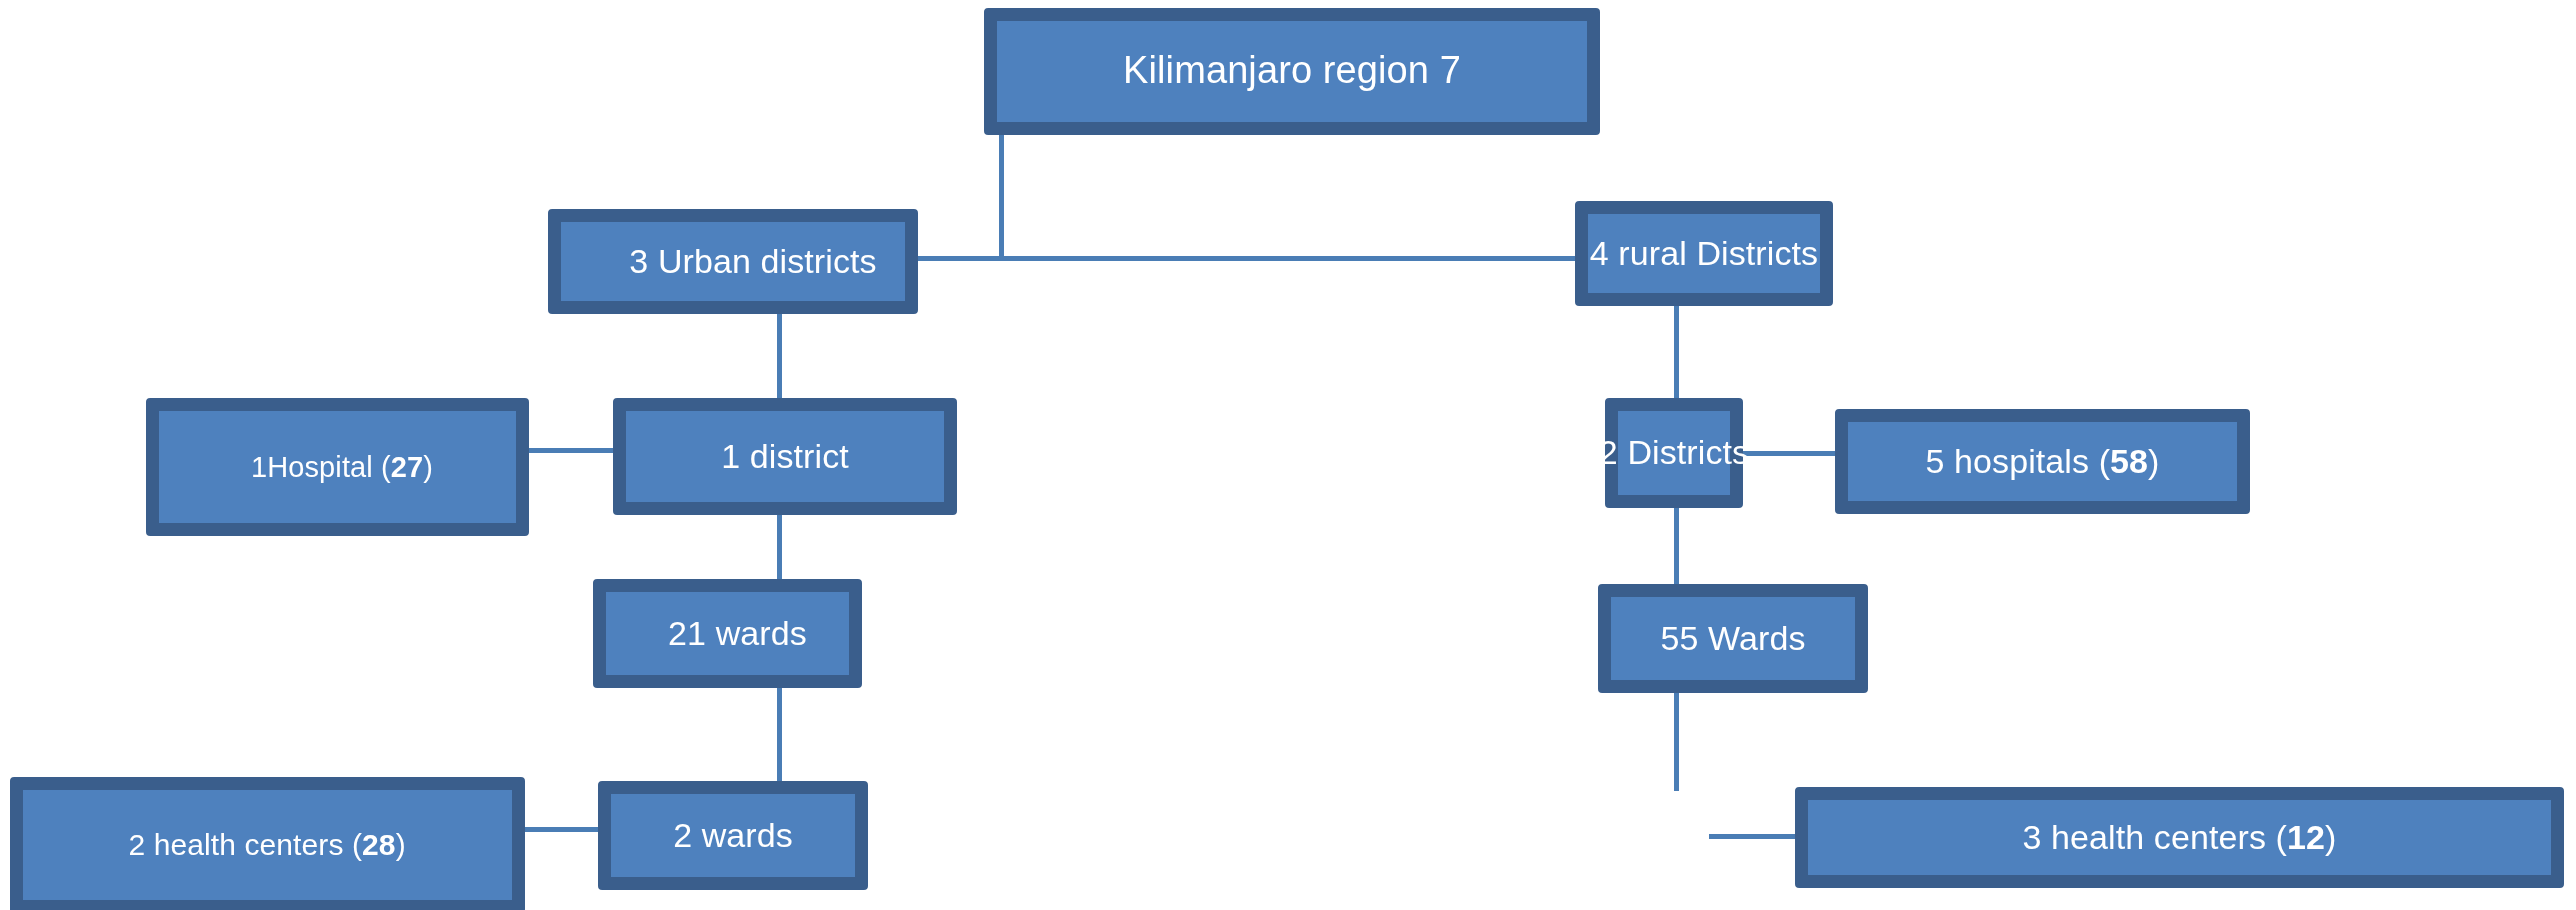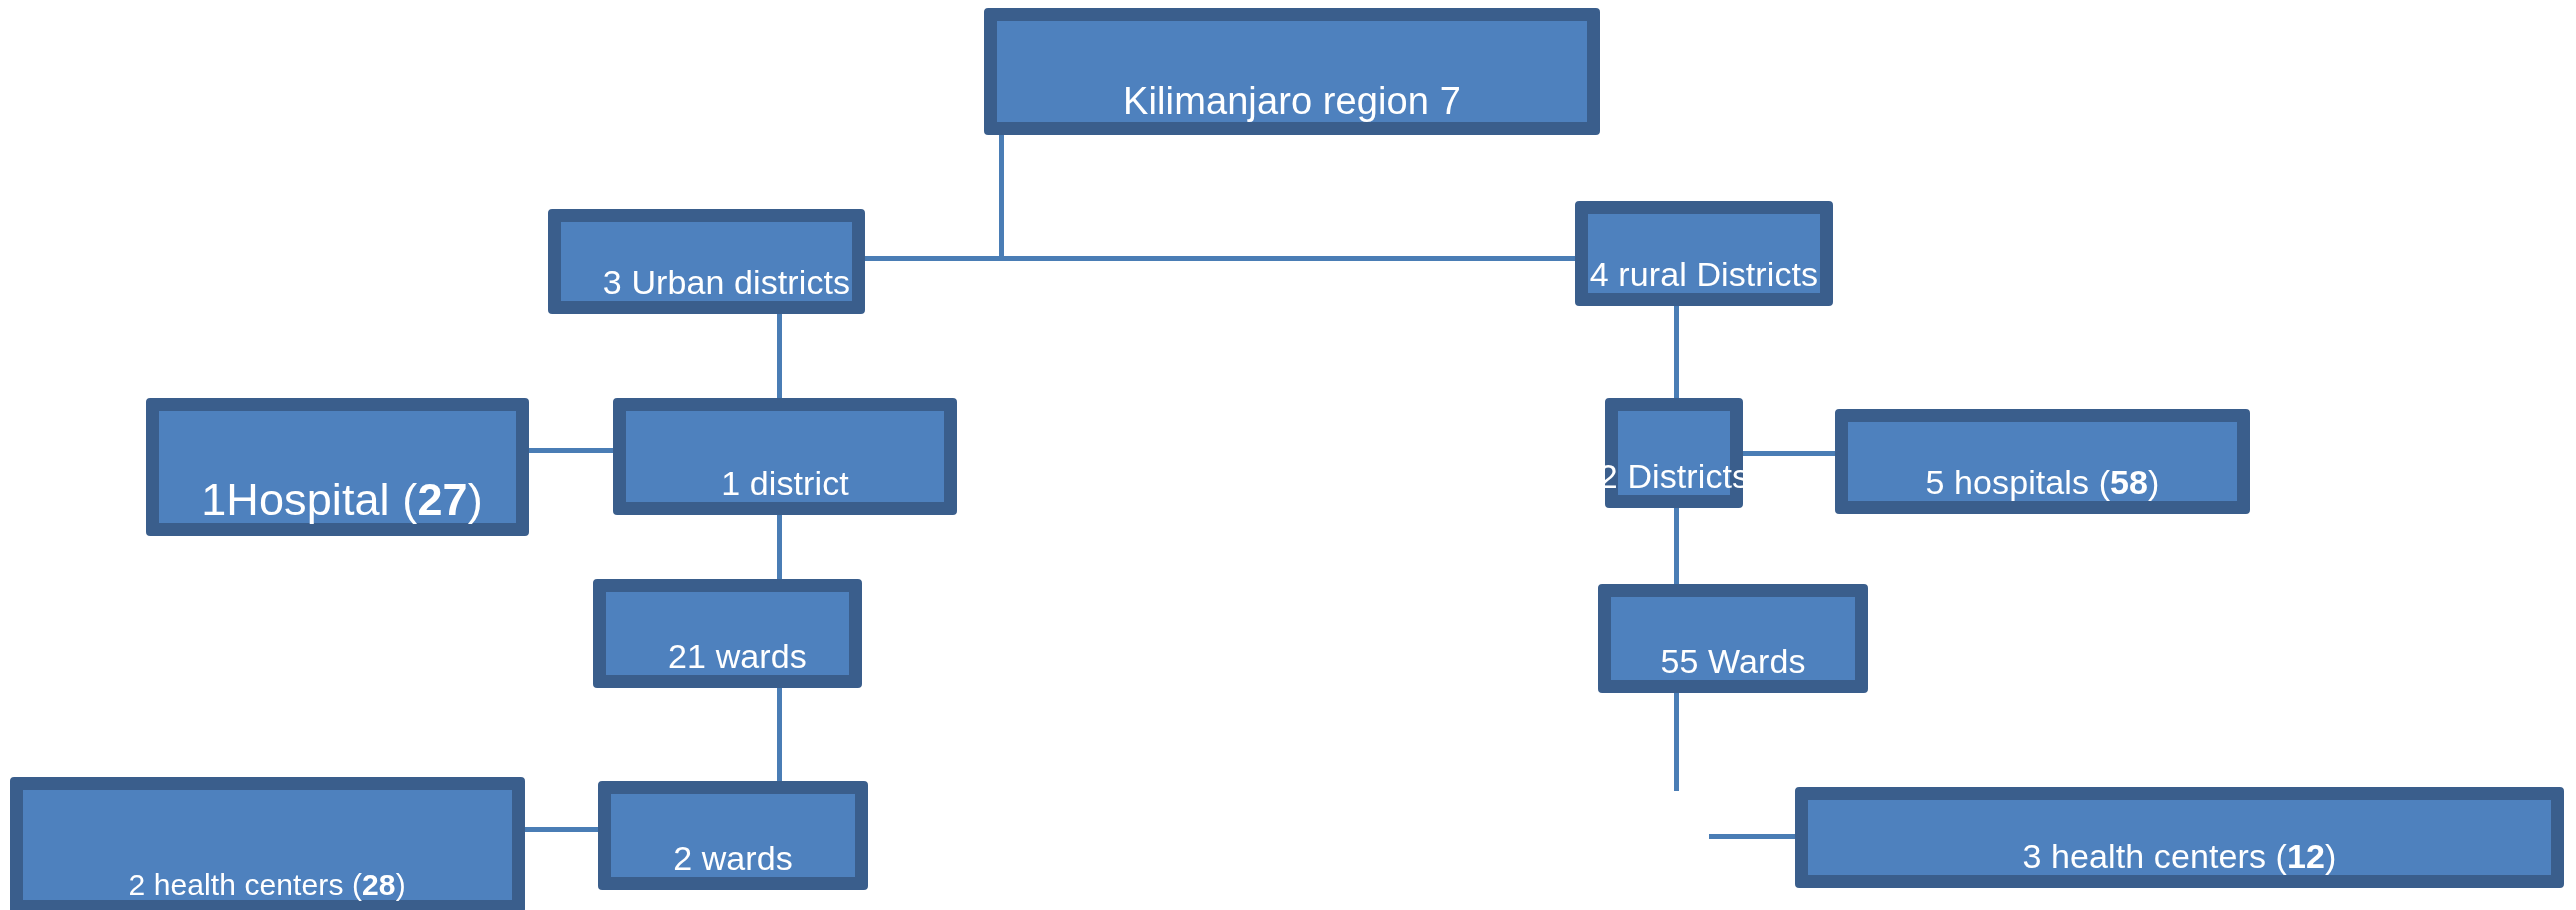--- a/index.html
+++ b/index.html
@@ -15,21 +15,21 @@
     overflow: hidden;
     font-family: "Liberation Sans", sans-serif;
   }
   .node {
     position: absolute;
     box-sizing: border-box;
     background: #4e81be;
     border: 13px solid #3a5e8c;
     border-radius: 4.1px;
     display: flex;
-    align-items: flex-end;
+    align-items: center;
     justify-content: center;
     color: #ffffff;
     font-weight: 400;
     letter-spacing: 0.1px;
     line-height: 1.05;
     text-align: center;
     white-space: nowrap;
     z-index: 2;
   }
   .node span.lbl {
@@ -73,29 +73,29 @@
   <div class="conn v" style="left:1674px; top:503px; height:88px;"></div>
 
   <div class="conn v" style="left:1674px; top:682px; height:109px;"></div>
 
   <div class="conn h" style="left:1709px; top:834px; width:90px;"></div>
 
   <div class="node" style="left:984px; top:7.6px; width:616px; height:127px; font-size:38px;">
     <span class="lbl">Kilimanjaro region 7</span>
   </div>
 
-  <div class="node" style="left:548px; top:209px; width:317px; height:105px; font-size:34px;padding-left:40px;">
+  <div class="node" style="left:548px; top:209px; width:370px; height:105px; font-size:34px;padding-left:40px;">
     <span class="lbl">3 Urban districts</span>
   </div>
 
   <div class="node" style="left:1575px; top:201px; width:258px; height:105px; font-size:34px;">
     <span class="lbl">4 rural Districts</span>
   </div>
 
-  <div class="node" style="left:146px; top:398px; width:383px; height:138px; font-size:45px;padding-left:9px;">
+  <div class="node" style="left:146px; top:398px; width:383px; height:138px; font-size:29px;padding-left:9px;">
     <span class="lbl"><span>1Hospital (</span><b>27</b><span>)</span></span>
   </div>
 
   <div class="node" style="left:613px; top:398px; width:344px; height:117px; font-size:34px;">
     <span class="lbl">1 district</span>
   </div>
 
   <div class="node" style="left:1605px; top:398px; width:138px; height:110px; font-size:34px;">
     <span class="lbl">2 Districts</span>
   </div>

